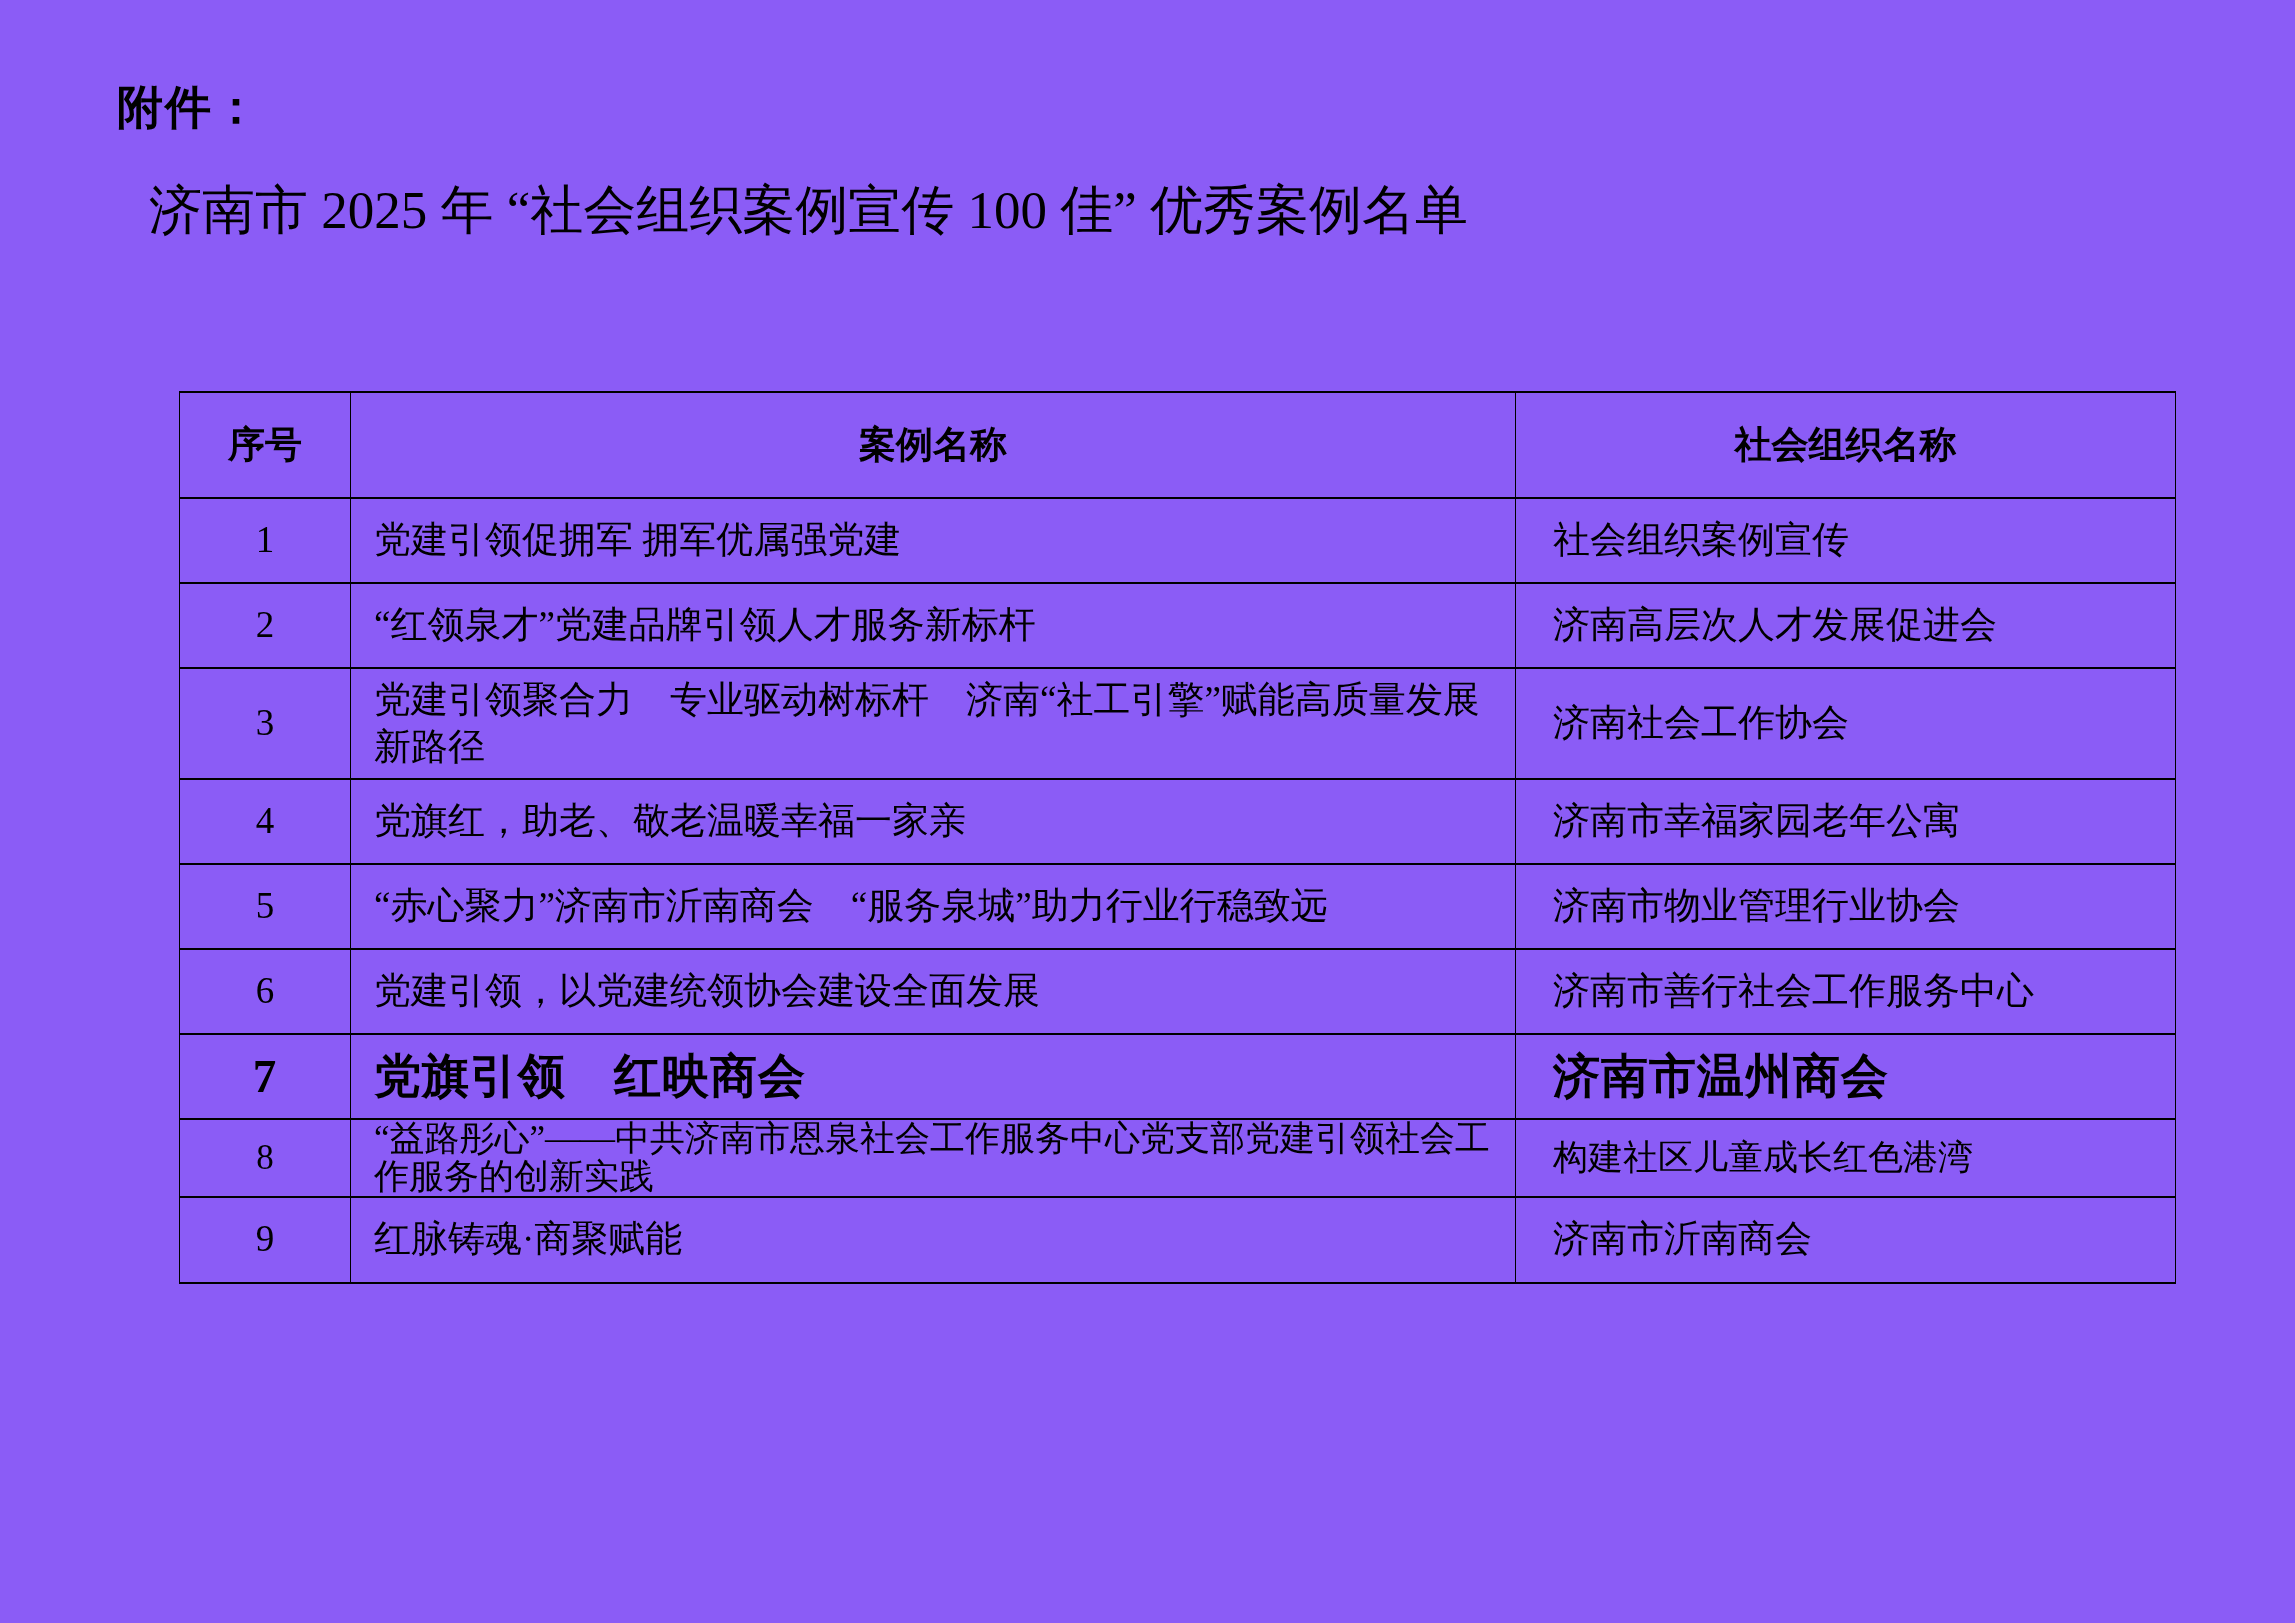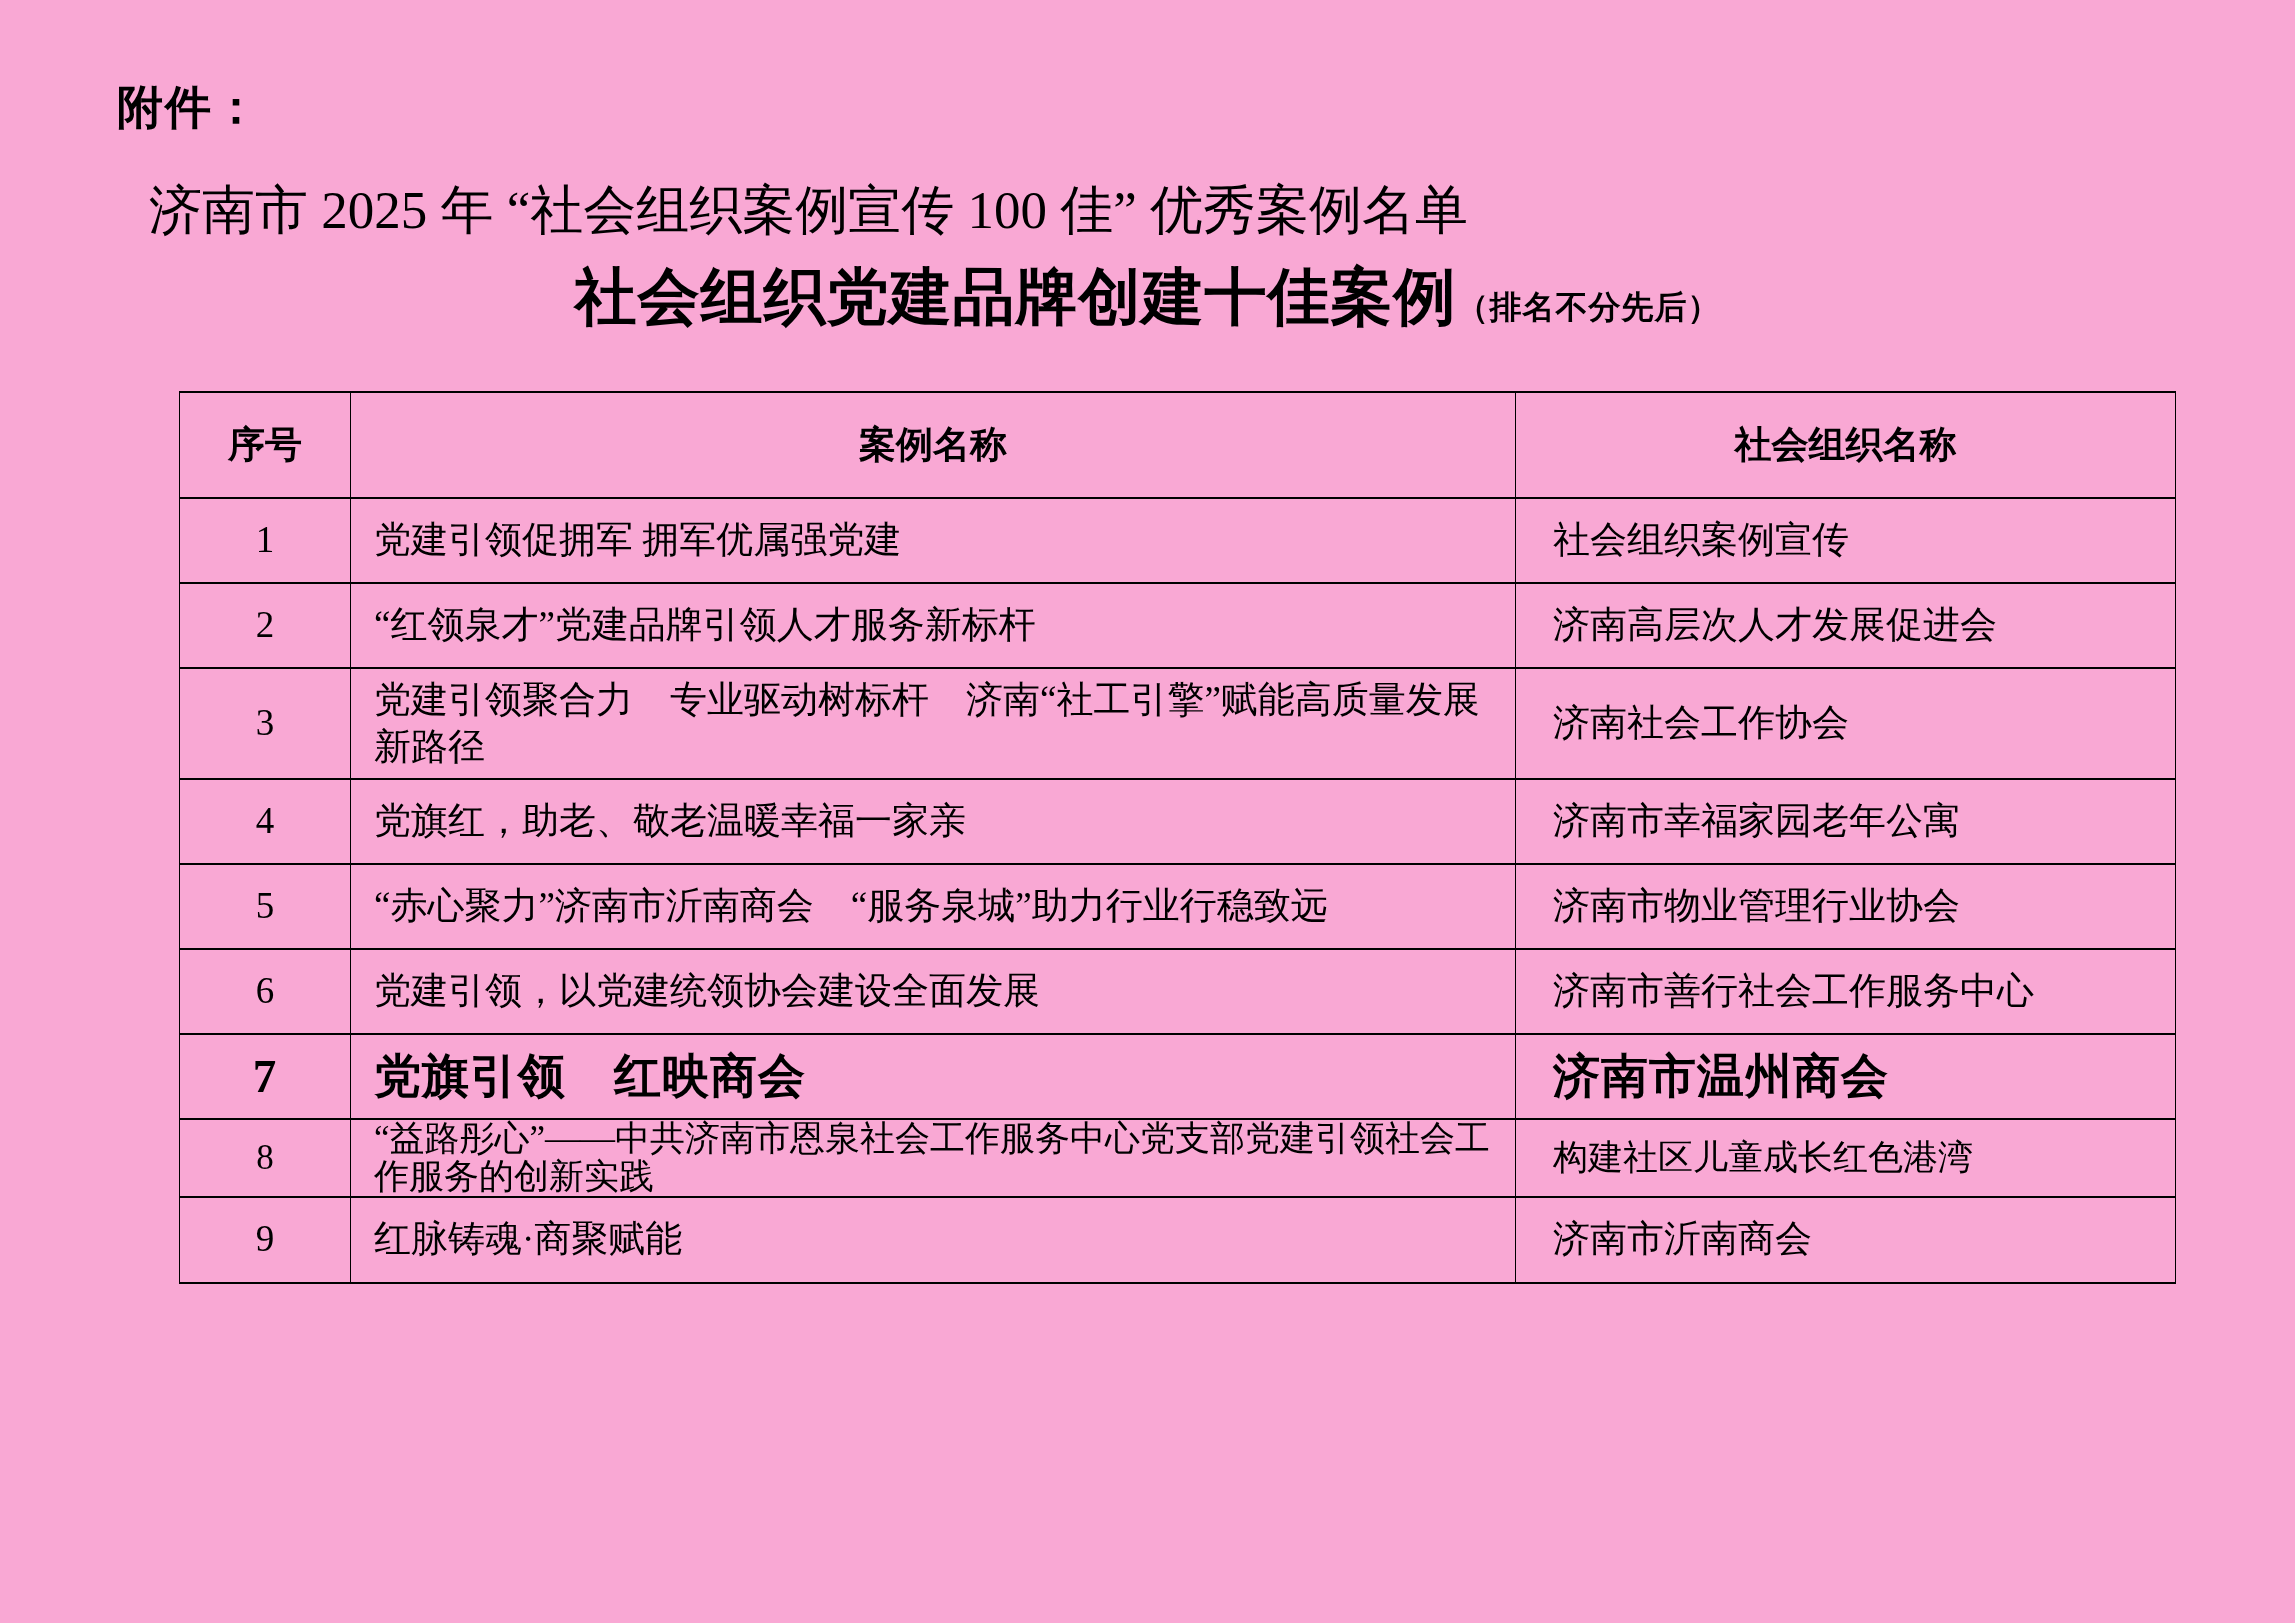--- a/index.html
+++ b/index.html
@@ -1,20 +1,20 @@
 <!DOCTYPE html>
 <html style="font-size:8.2px"><head>
 <meta charset="utf-8">
 <style>
   html, body { margin: 0; padding: 0; background: #ffffff; }
   .page {
     position: relative;
     width: 2295px;
     height: 1623px;
-    background: #f9a8d4;
+    background: #8b5cf6;
     color: #000000;
     font-family: "Liberation Serif", serif;
     overflow: hidden;
   }
   .attachment {
     position: absolute;
     left: 117px;
     top: 77px;
     font-size: 46px;
     font-weight: 700;
@@ -90,23 +90,20 @@
 </style>
 </head>
 <body>
 
 <div class="page">
 
   <div class="attachment">附件：</div>
 
   <div class="subtitle">济南市 2025 年 “社会组织案例宣传 100 佳” 优秀案例名单</div>
 
-  <div class="title-line">
-    <span class="doc-title">社会组织党建品牌创建十佳案例</span><span class="doc-title-note">（排名不分先后）</span>
-  </div>
 
   <table class="cases">
     <colgroup>
       <col class="c-index">
       <col class="c-case">
       <col class="c-org">
     </colgroup>
     <thead>
       <tr>
         <th>序号</th>

